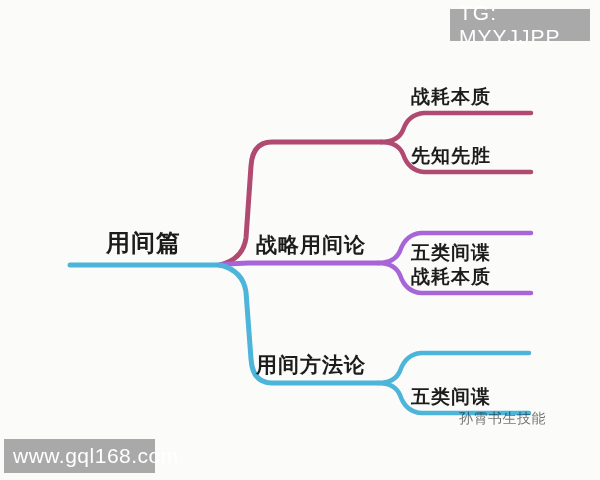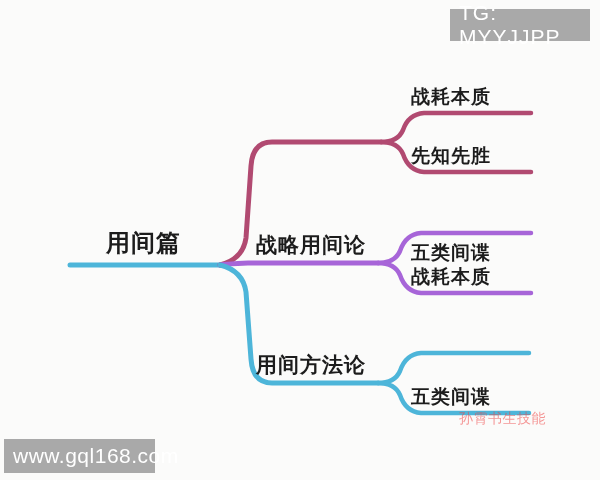--- a/index.html
+++ b/index.html
@@ -31,21 +31,21 @@
     left:450px;top:9px;width:140px;height:32px;
     font-size:21px;padding-left:9px;letter-spacing:1px;
   }
   .site-badge{
     left:4px;top:439px;width:151px;height:34px;
     font-size:21px;padding-left:9px;letter-spacing:.5px;
   }
   .corner-watermark{
     position:absolute;left:459px;top:410px;
     font-size:14px;letter-spacing:.5px;
-    color:#ef4444;opacity:.55;
+    color:#000000;opacity:.55;
     filter:blur(.6px);
     white-space:nowrap;
   }
 </style>
 </head>
 <body>
 
 <div class="stage">
 
   <svg class="connectors" width="600" height="480" viewBox="0 0 600 480" fill="none">

